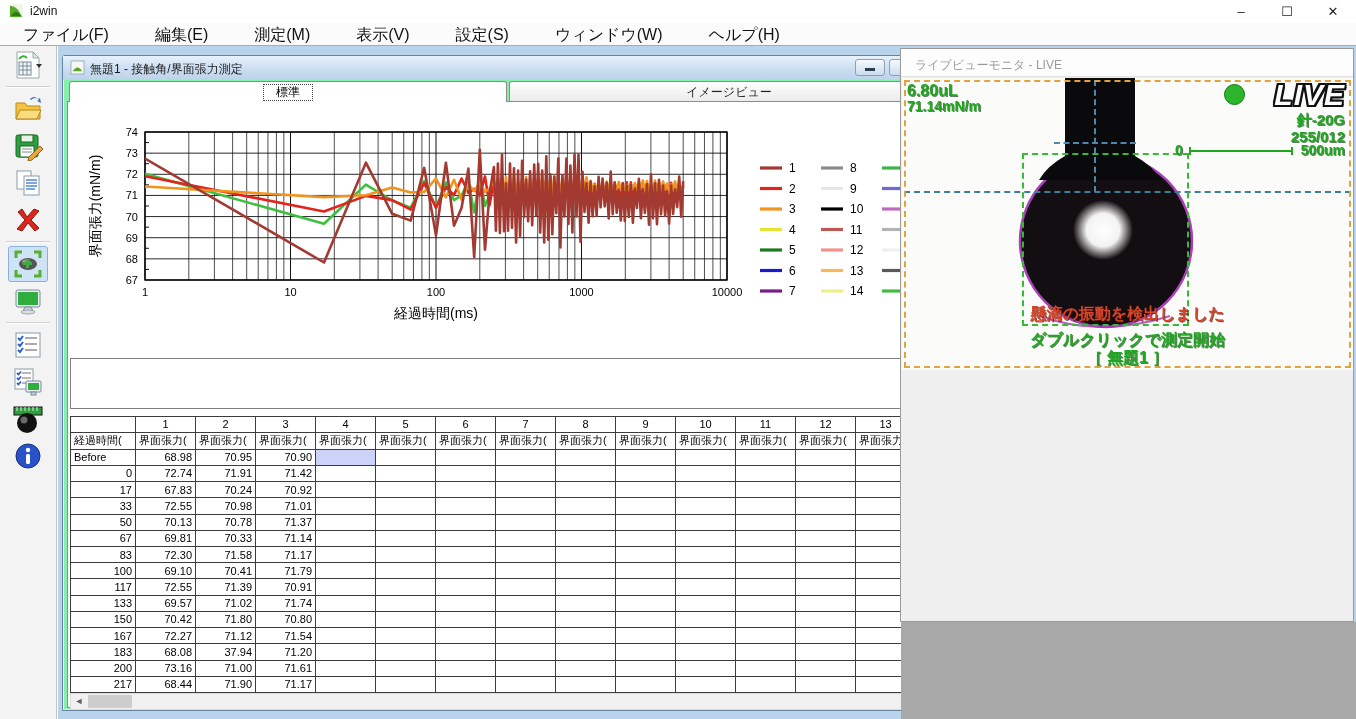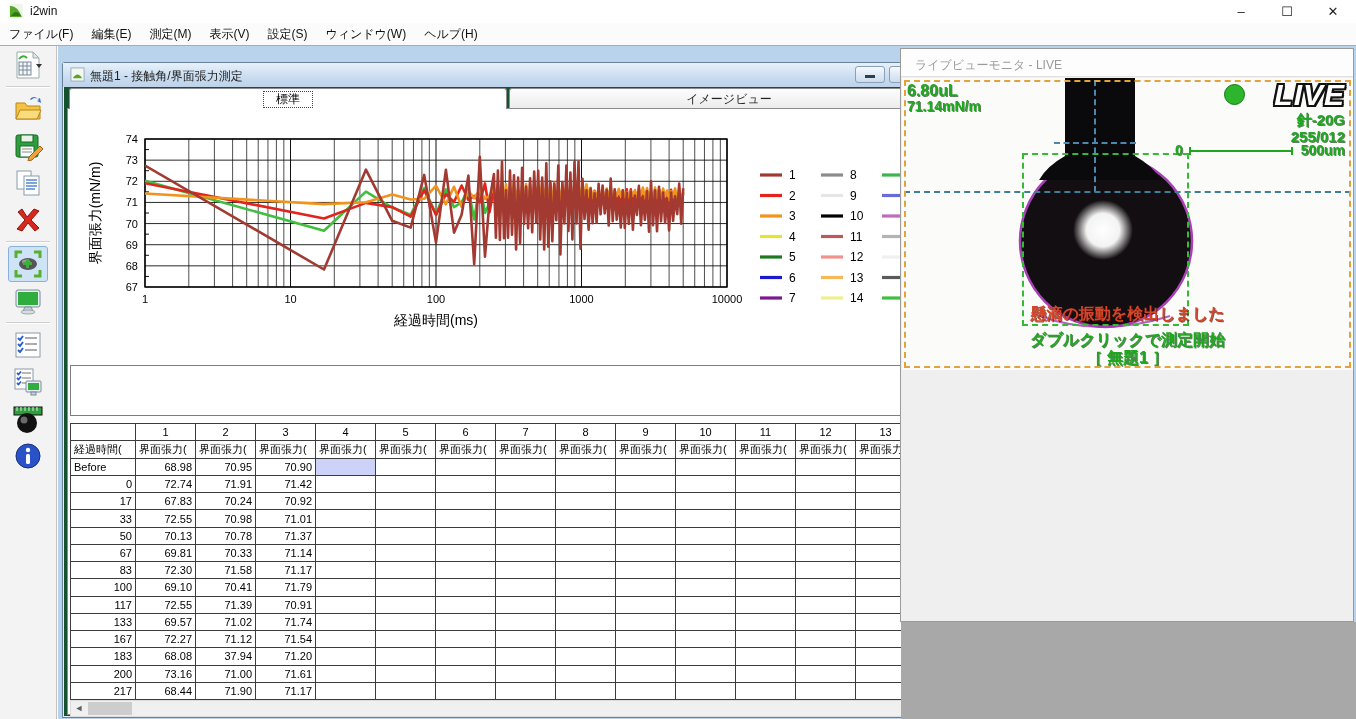--- a/index.html
+++ b/index.html
@@ -9,35 +9,35 @@
   
   #titlebar { position:absolute; left:0; top:0; width:1356px; height:23px; background:#fff; }
   #app-icon { position:absolute; left:8px; top:3px; width:16px; height:16px; }
   #app-title { position:absolute; left:30px; top:4px; font-size:12px; color:#111;text-align:right; }
   .win-btn { position:absolute; top:0; width:46px; height:23px; text-align:center;
     font-size:13px; color:#222; line-height:23px; cursor:default; }
   #btn-min{ right:92px; } #btn-max{ right:46px; } #btn-close{ right:0; }
 
   #menubar { position:absolute; left:0; top:23px; width:1356px; height:23px;
     background:#fbfbfb; border-bottom:1px solid #ababab; display:flex; align-items:center; }
-  .menu-item { font-size:12px; color:#111; padding:0 9px; height:23px; line-height:23px; }
+  .menu-item { font-size:16px; color:#111; padding:0 23px; height:23px; line-height:23px; }
 
   
   #workspace { position:absolute; left:0; top:46px; width:1356px; height:673px; background:#b9d3ec; }
   #toolbar-col { position:absolute; left:0; top:0; width:57px; height:673px; background:#f3f3f3;
     border-right:1px solid #c3c3c3; box-shadow:1px 0 0 #fff; }
   .tool-sep { height:2px; margin:3px 6px; border-top:1px solid #cfcfcf; border-bottom:1px solid #ffffff; }
   .tool-btn { width:40px; height:36px; margin:1px auto; display:flex; align-items:center;
     justify-content:center; border-radius:3px; }
   .tool-btn.selected { background:#cfe3f7; border:1px solid #88b2dd; }
   #dark-region { position:absolute; left:901px; top:576px; width:455px; height:97px; background:#a8a8a8; }
 
   
-  #doc-window { position:absolute; left:62px; top:16px; width:896px; height:656px;
-    background:#14532d; border:1px solid #68829e; border-radius:3px 3px 0 0;
+  #doc-window { position:absolute; left:62px; top:9px; width:896px; height:656px;
+    background:#86efac; border:1px solid #68829e; border-radius:3px 3px 0 0;
     box-shadow:inset 0 0 0 1px #e4eefa; }
   #doc-titlebar { position:relative; height:24px; background:linear-gradient(#e7f1fb,#c9dcf0 60%,#bdd3ea); }
   #doc-icon { position:absolute; left:7px; top:4px; width:15px; height:15px; }
   #doc-title { position:absolute; left:27px; top:5px; font-size:12px; color:#1d1d1d; }
   .doc-btn { position:absolute; top:3px; width:30px; height:17px; border-radius:3px;
     border:1px solid #89a0bb; background:linear-gradient(#f7fafd,#dfeaf6 50%,#cddcee);
     text-align:center; line-height:15px; font-size:10px; color:#2c3e50; }
   #doc-min{ right:72px; } #doc-restore{ right:38px; }
   #doc-close { position:absolute; top:3px; right:4px; width:32px; height:17px; border-radius:3px;
     border:1px solid #8e2717; background:linear-gradient(#f0907a,#d9543a 45%,#b93318);
@@ -643,20 +643,37 @@
                   <td></td>
                   <td></td>
                   <td></td>
                   <td></td>
                   <td></td>
                   <td></td>
                   <td></td>
                   <td></td>
                 </tr>
                 <tr>
+                  <td class="lbl">150</td>
+                  <td>70.42</td>
+                  <td>71.80</td>
+                  <td>70.80</td>
+                  <td></td>
+                  <td></td>
+                  <td></td>
+                  <td></td>
+                  <td></td>
+                  <td></td>
+                  <td></td>
+                  <td></td>
+                  <td></td>
+                  <td></td>
+                  <td></td>
+                </tr>
+                <tr>
                   <td class="lbl">167</td>
                   <td>72.27</td>
                   <td>71.12</td>
                   <td>71.54</td>
                   <td></td>
                   <td></td>
                   <td></td>
                   <td></td>
                   <td></td>
                   <td></td>

